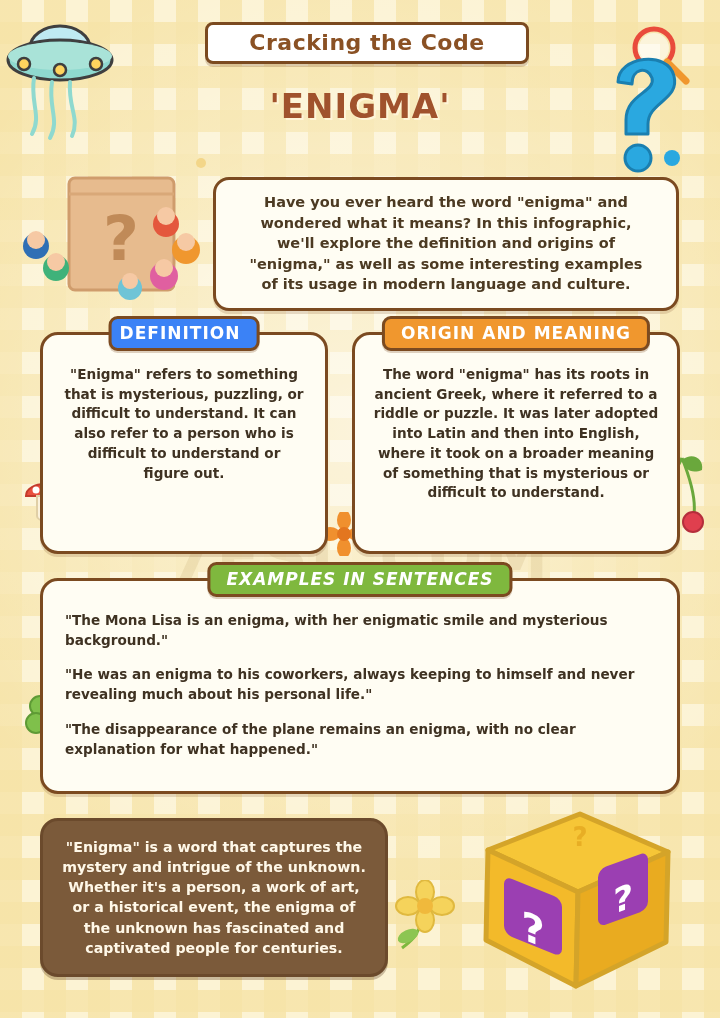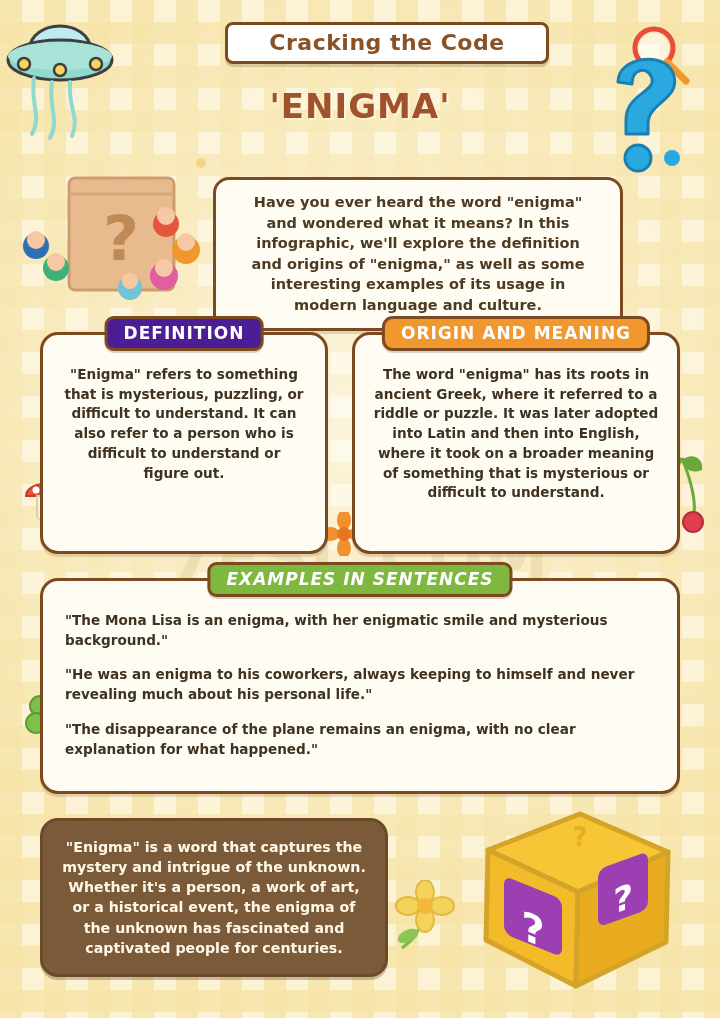--- a/index.html
+++ b/index.html
@@ -39,21 +39,20 @@
   .ribbon {
     position:absolute;
     left:205px; top:22px;
     width:310px;
     background:#ffffff;
     border:3px solid #7b4a20;
     border-radius:8px;
     box-shadow: 0 3px 0 rgba(123,74,32,.25);
     text-align:center;
     padding:5px 4px 6px;
-    margin-left:20px;
   }
   .ribbon .t {
     font-family:"DejaVu Sans", sans-serif;
     font-weight:bold;
     font-size:22px;
     letter-spacing:.5px;
     color:#8a5124;
   }
   .title-main{
     position:absolute;
@@ -70,21 +69,21 @@
     display:block;
     font-size:34px;
     letter-spacing:1px;
     margin-top:8px;
   }
 
   
   .intro{
     position:absolute;
     left:213px; top:177px;
-    width:410px;
+    width:466px;
     background:#fffdf3;
     border:3px solid #7b4a20;
     border-radius:16px;
     padding:12px 32px 13px;
     box-sizing:border-box;
     text-align:center;
     color:#4c3a22;
     font-weight:bold;
     font-size:14.5px;
     line-height:1.42;
@@ -108,22 +107,22 @@
     border:3px solid #7b4a20;
     border-radius:9px;
     color:#ffffff;
     font-weight:bold;
     font-size:17px;
     letter-spacing:1px;
     padding:4px 16px 5px;
     white-space:nowrap;
     box-shadow: 0 2px 0 rgba(123,74,32,.25);
   }
-  .pill.pink{ background:#4c1d95; }
-  .pill.orange{ background:#f0972e;border-radius:11px; }
+  .pill.pink{ background:#3b82f6;padding-left:8px; }
+  .pill.orange{ background:#f0972e; }
   .pill.green{ background:#7fb83e;font-style:italic; }
 
   .card .body{
     color:#3f3222;
     font-size:13.6px;
     line-height:1.45;
     font-weight:600;
   }
 
   #card-definition{ left:40px; top:332px; width:288px; height:222px; padding:30px 20px 14px; }

